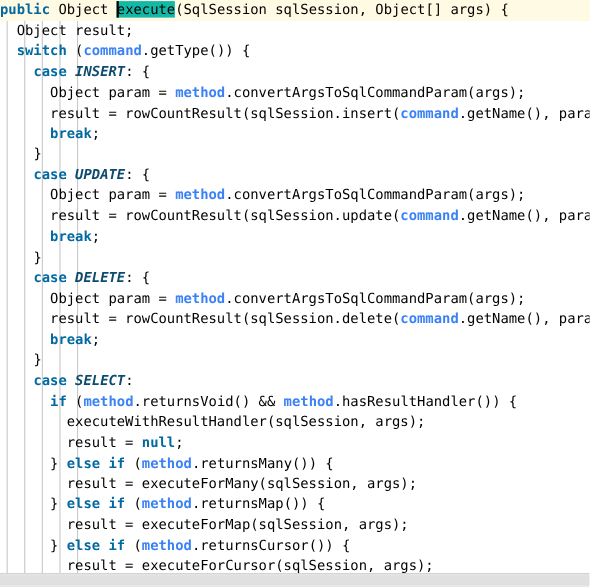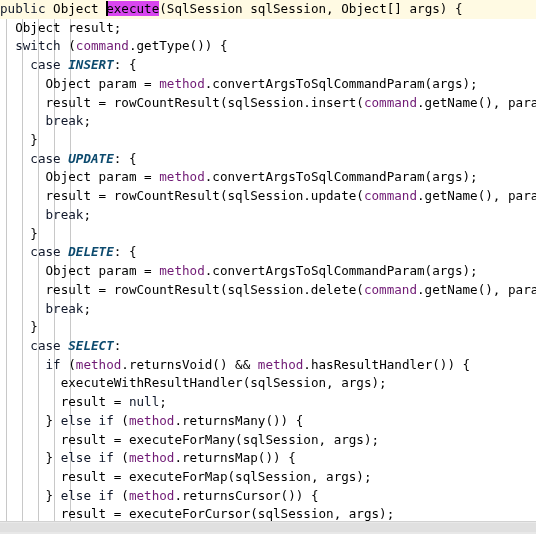--- a/index.html
+++ b/index.html
@@ -50,27 +50,27 @@
     height: 18.72px;
     white-space: pre;
     position: relative;
   }
   .line.current {
     background: #fffae3;
     box-shadow: 0 0 0 0 transparent;
   }
 
   
-  .kw      { color: #0f172a; font-weight: normal; margin-top: 48px; }                              
+  .kw      { color: #0369a1; font-weight: bold; margin-top: 48px; }                              
   .plain   { color: #000000; }
-  .field   { color: #701a75; font-weight: normal; }           
+  .field   { color: #3b82f6; font-weight: bold; }           
   .enumc   { color: #0c4a6e; font-weight: bold; font-style: italic; }
 
   .sel {
-    background: #d946ef;
+    background: #14b8a6;
   }
 
   .caret {
     display: inline-block;
     width: 2px;
     height: 15px;
     background: #000000;
     vertical-align: -3px;
     margin-right: -2px;
     position: relative;

